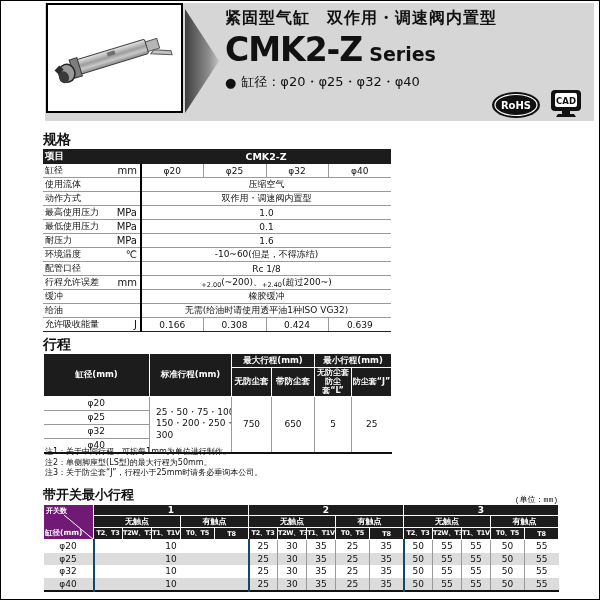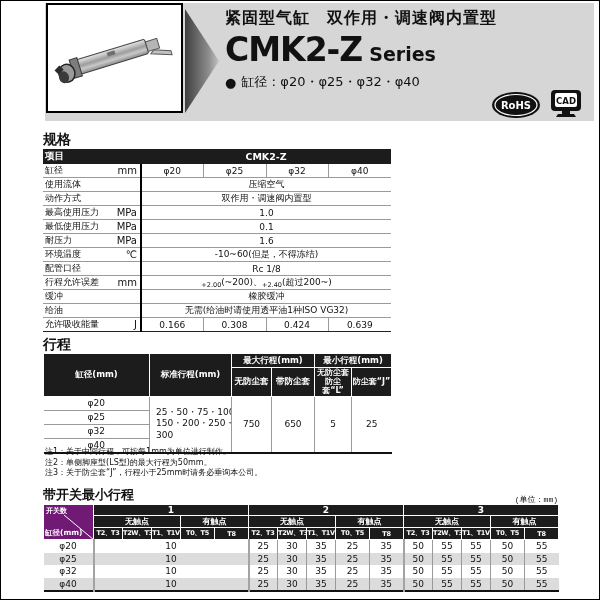--- a/index.html
+++ b/index.html
@@ -51,21 +51,21 @@
 
   .notes{position:absolute;left:44px;top:446px;font-size:8px;line-height:10.5px;color:#111;}
 
   
   .swt{position:absolute;left:42px;top:503px;width:515px;font-size:9px;border-bottom:2px solid #111;}
   .swt th{border:1px solid #fff;font-weight:bold;}
   .swt .r1 th{height:10px;font-size:9px;}
   .swt .r2 th{height:10px;font-size:8px;}
   .swt .r3 th{height:11px;font-size:6.5px;letter-spacing:-0.3px;}
   .swt td{height:12.5px;text-align:center;border-left:1px solid #9a9a9a;}
-  .swt td.secb{border-left:2px solid #a3a3a3;}
+  .swt td.secb{border-left:2px solid #0c4a6e;}
   .swt td.boreCell{border-left:none;}
   .swt tr.alt td{background:#dcdcdc;}
   .corner{position:relative;background:#701a75;color:#fff;}
   .corner .t{position:absolute;left:2px;top:1px;font-size:7px;font-weight:bold;}
   .corner .b{position:absolute;left:1px;bottom:1px;font-size:7.5px;font-weight:bold;}
   .unit-note{position:absolute;left:42px;top:493px;width:515px;text-align:right;font-size:8px;font-family:Liberation Mono, monospace;}
   .bottom-note{position:absolute;left:44px;top:589px;font-size:8px;margin-top:22px;}
 </style>
 </head>
 <body>

